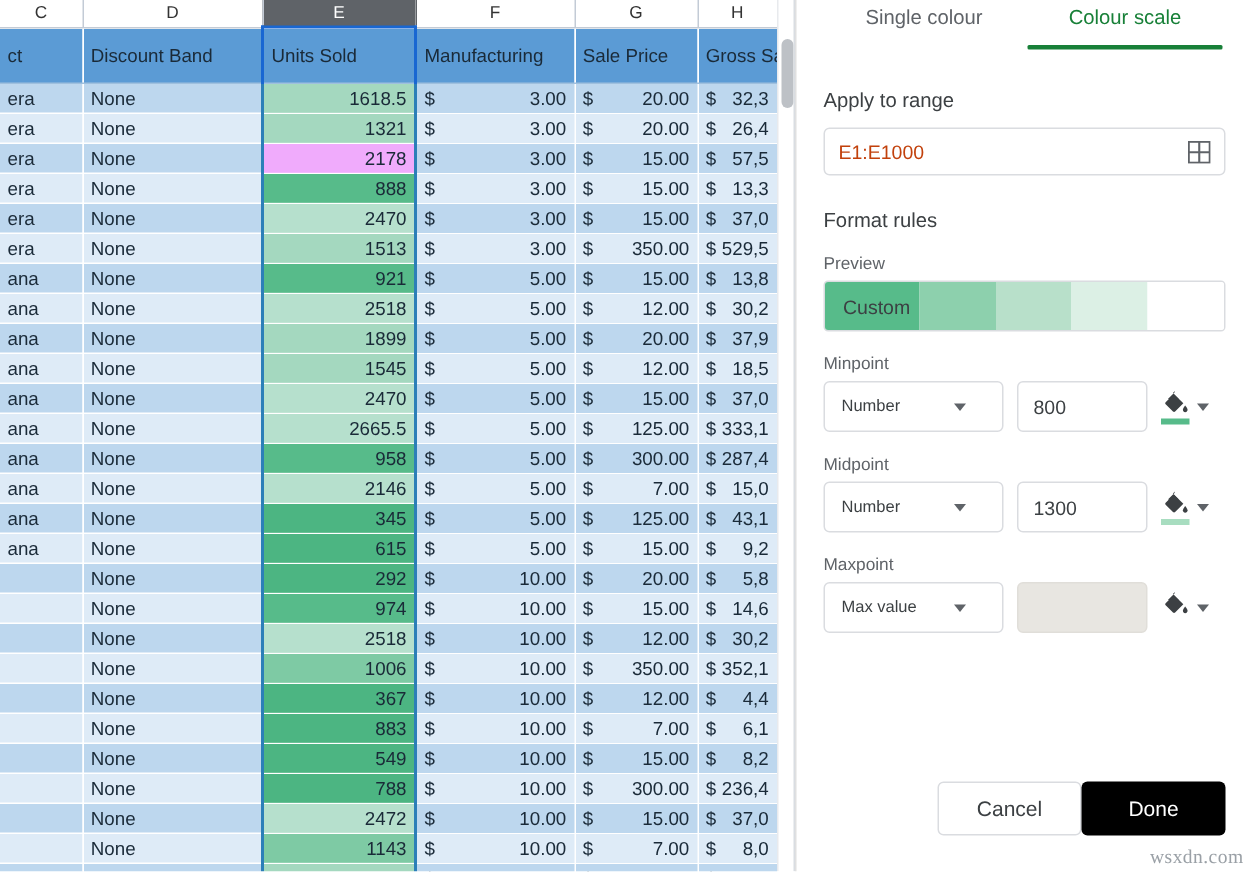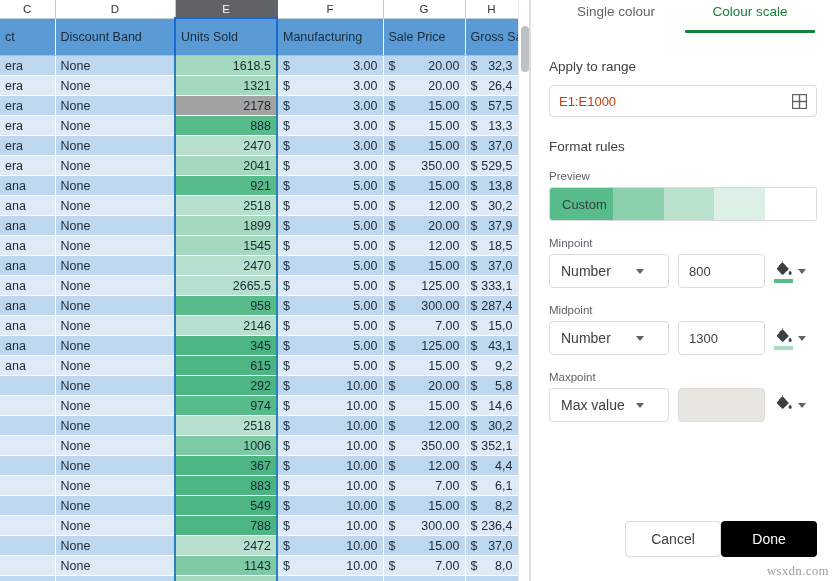--- a/index.html
+++ b/index.html
@@ -189,21 +189,21 @@
     font-size: 13px; color: #3c4043;
   }
 
   .row-ctrl { display: flex; align-items: center; gap: 9px; margin-top: 2px; }
 
   .select {
     width: 120px; height: 34px;
     border: 1px solid #dadce0; border-radius: 4px;
     display: flex; align-items: center;
     padding: 0 24px 0 11px;
-    font-size: 14px; color: #3c4043;
+    font-size: 11px; color: #3c4043;
     background: #fff;
     cursor: pointer;
   }
   .select .sv { flex: 1; white-space: nowrap; overflow: hidden; }
   .caret {
     width: 0; height: 0;
     border-left: 4.5px solid transparent;
     border-right: 4.5px solid transparent;
     border-top: 5px solid #5f6368;
   }
@@ -321,21 +321,21 @@
                 <span class="amt">20.00</span>
               </td>
               <td class="cur">
                 <span class="dollar">$</span>
                 <span class="amt">26,4</span>
               </td>
             </tr>
             <tr class="drow odd">
               <td class="lbl">era</td>
               <td class="lbl">None</td>
-              <td class="ecell" style="background: #a3a3a3; padding-left: 48px;">2178</td>
+              <td class="ecell" style="background: #f0abfc; padding-left: 48px;">2178</td>
               <td class="cur">
                 <span class="dollar">$</span>
                 <span class="amt">3.00</span>
               </td>
               <td class="cur">
                 <span class="dollar">$</span>
                 <span class="amt">15.00</span>
               </td>
               <td class="cur">
                 <span class="dollar">$</span>
@@ -372,21 +372,21 @@
                 <span class="amt">15.00</span>
               </td>
               <td class="cur">
                 <span class="dollar">$</span>
                 <span class="amt">37,0</span>
               </td>
             </tr>
             <tr class="drow even">
               <td class="lbl">era</td>
               <td class="lbl">None</td>
-              <td class="ecell" style="background: rgb(164, 216, 191);">2041</td>
+              <td class="ecell" style="background: rgb(164, 216, 191);">1513</td>
               <td class="cur">
                 <span class="dollar">$</span>
                 <span class="amt">3.00</span>
               </td>
               <td class="cur">
                 <span class="dollar">$</span>
                 <span class="amt">350.00</span>
               </td>
               <td class="cur">
                 <span class="dollar">$</span>

